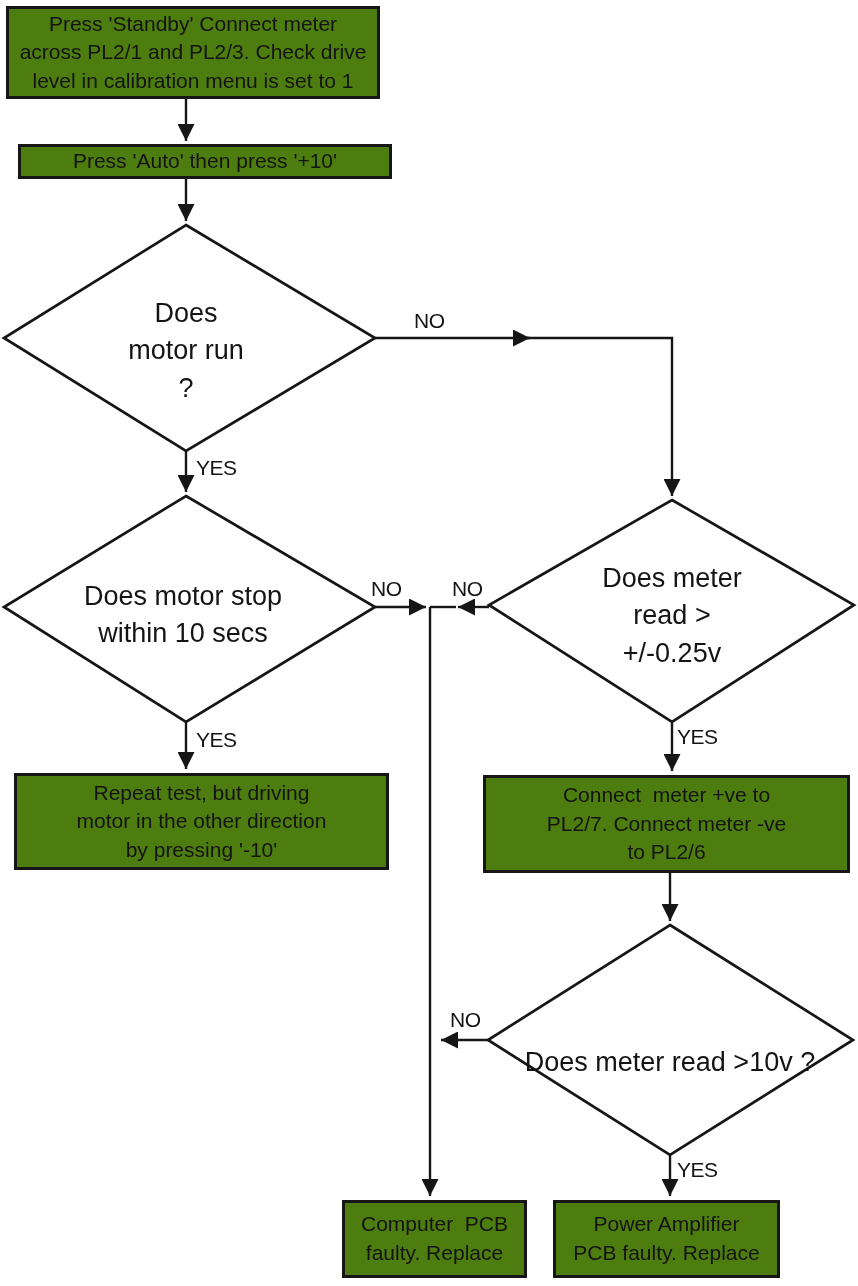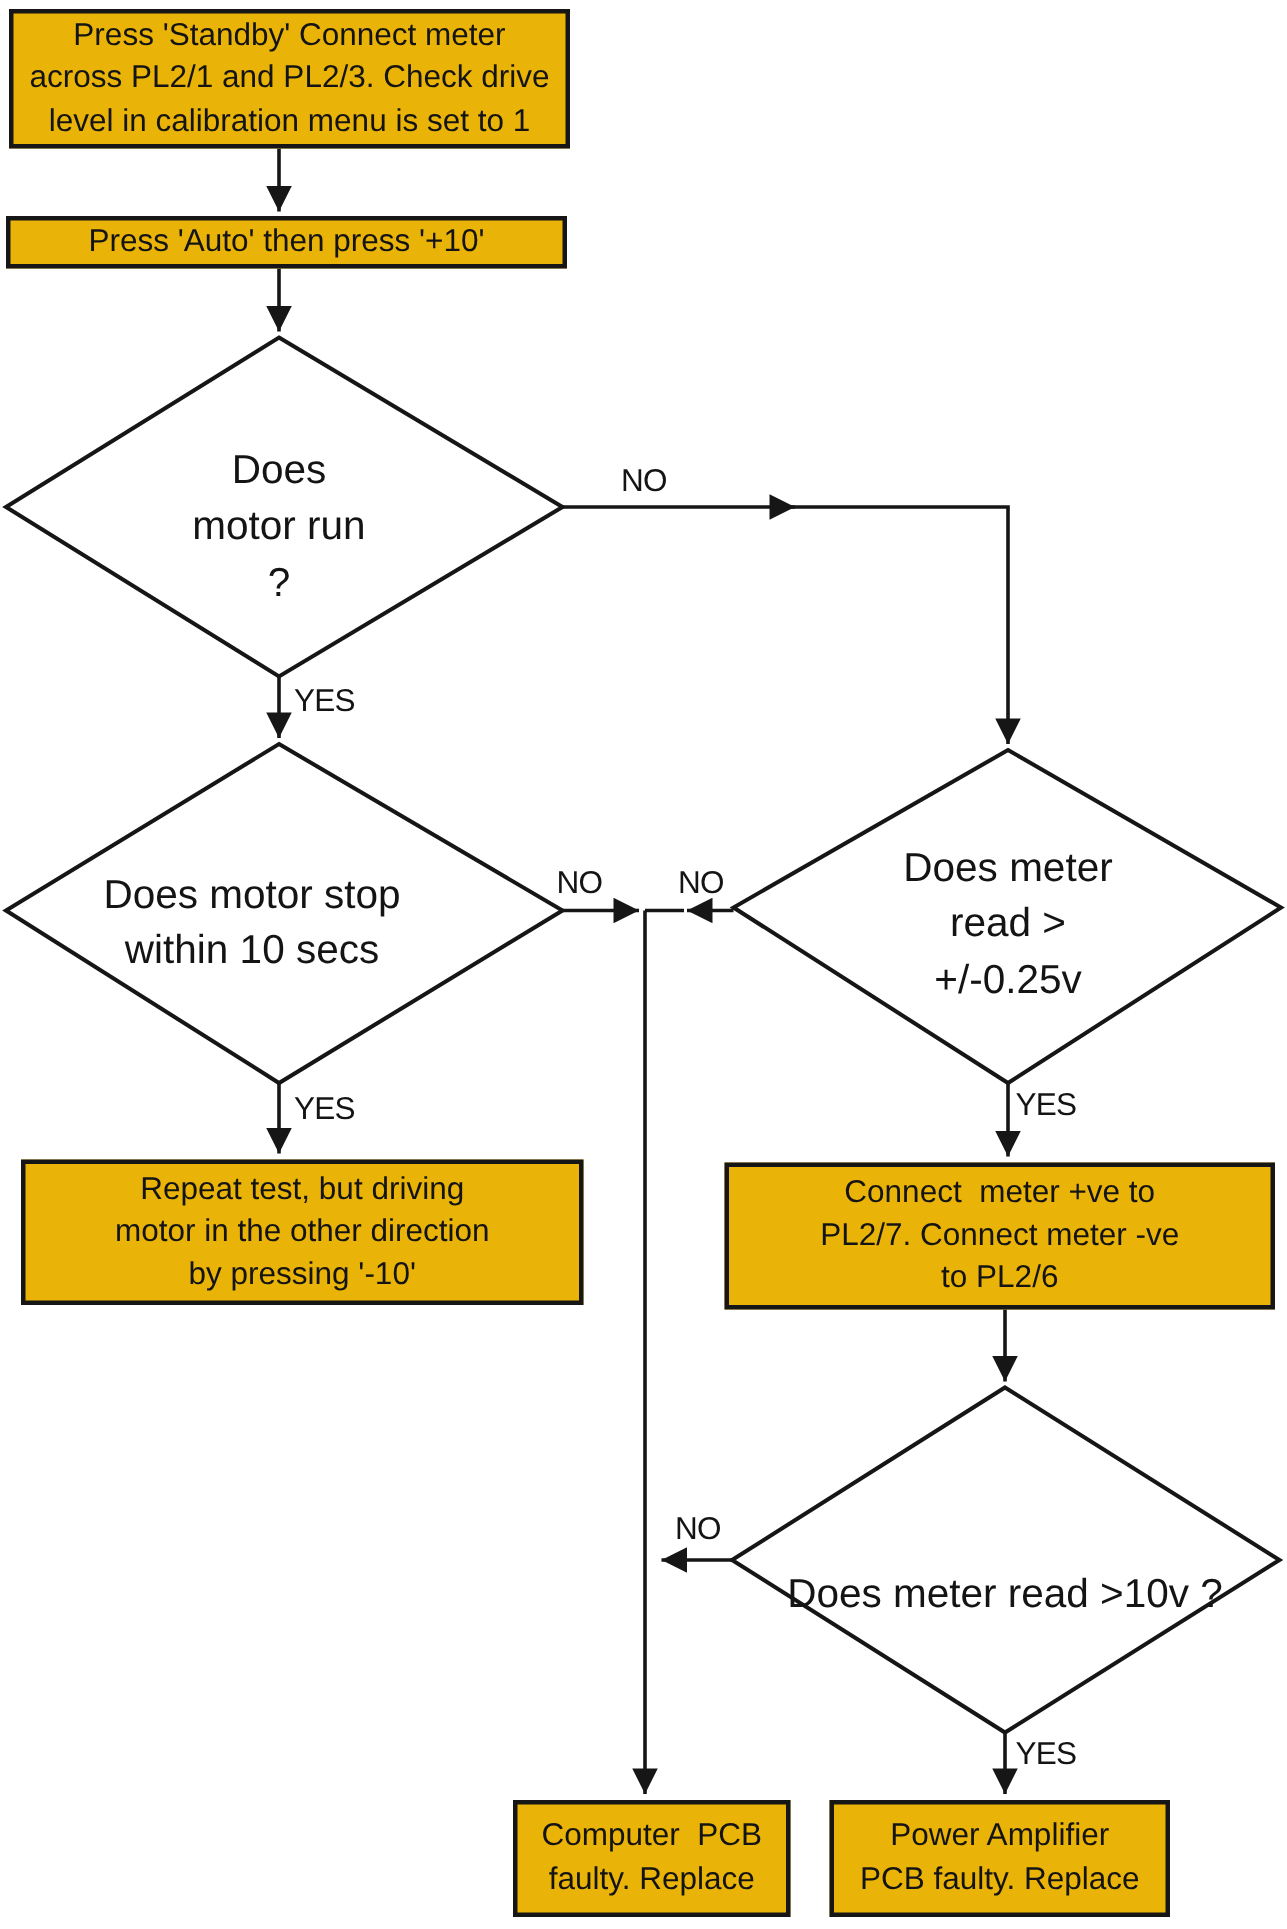--- a/index.html
+++ b/index.html
@@ -15,21 +15,21 @@
   }
 
   .layer { position: absolute; left: 0; top: 0; width: 858px; height: 1286px; }
 
   .shape { fill: none; stroke: #161616; stroke-width: 2.7; }
   .conn  { fill: none; stroke: #161616; stroke-width: 2.4; }
 
   .node {
     position: absolute;
     border: 3px solid #161616;
-    background: #eab308;
+    background: #4d7c0f;
     display: flex;
     align-items: center;
     justify-content: center;
     text-align: center;
     white-space: pre-wrap;
     font-size: 21px;
     line-height: 1.36;
   }
 
   .dtext {
@@ -43,29 +43,29 @@
 
   .lbl {
     position: absolute;
     font-size: 21px;
     line-height: 1;
     letter-spacing: -0.5px;
   }
 
   
   #b-standby { left: 6px;   top: 6px;    width: 374px; height: 93px; }
-  #b-auto    { left: 4px;   top: 144px;  width: 374px; height: 35px; }
+  #b-auto    { left: 18px;   top: 144px;  width: 374px; height: 35px; }
   #b-repeat  { left: 14px;   top: 773px;  width: 375px; height: 97px; }
   #b-connect { left: 483px; top: 775px;  width: 367px; height: 98px; }
   #b-computer{ left: 342px; top: 1200px; width: 185px; height: 78px; }
   #b-poweramp{ left: 553px; top: 1200px; width: 227px; height: 78px; }
 
   
   #t-motor-run  { left: 86px;  top: 295px;  width: 200px; }
-  #t-motor-stop { left: 43px;  top: 578px;  width: 250px; }
+  #t-motor-stop { left: 58px;  top: 578px;  width: 250px; }
   #t-meter-025  { left: 572px; top: 560px;  width: 200px; }
   #t-meter-10v  { left: 520px; top: 1044px; width: 300px; }
 
   
   #l-no1  { left: 414px; top: 310px; }
   #l-yes1 { left: 196px; top: 457px; }
   #l-no2  { left: 371px; top: 578px; }
   #l-no3  { left: 452px; top: 578px; }
   #l-yes2 { left: 196px; top: 729px; }
   #l-yes3 { left: 677px; top: 726px; }

